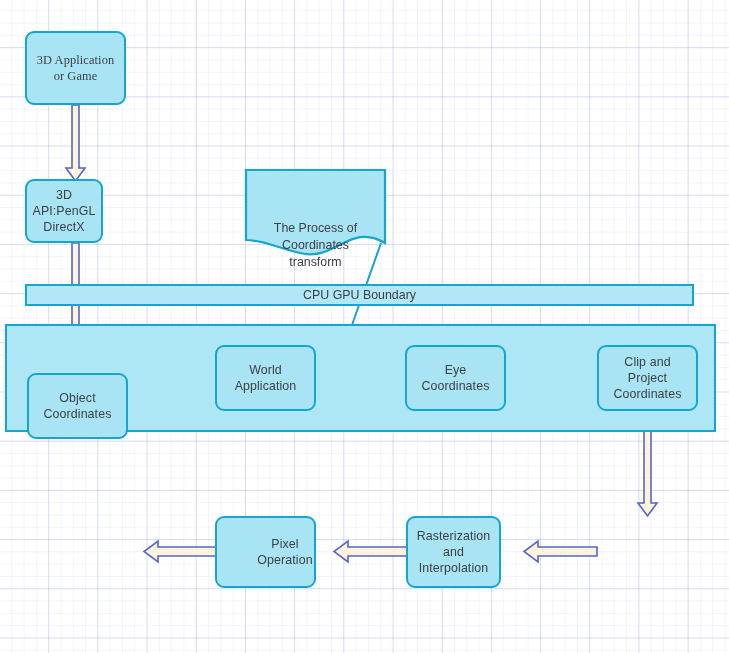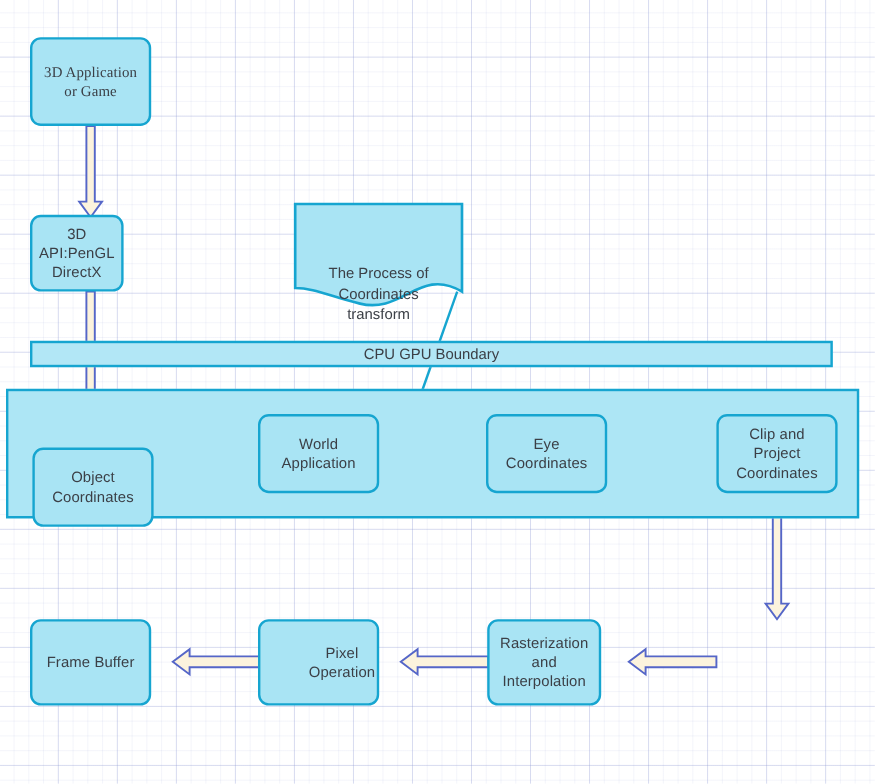--- a/index.html
+++ b/index.html
@@ -154,17 +154,14 @@
     <span>Rasterization
 and
 Interpolation</span>
   </div>
 
   <div class="node" style="left:215px;top:516px;width:101px;height:72px;padding-left:39px;">
     <span>Pixel
 Operation</span>
   </div>
 
-  <div class="node" style="left:25px;top:516px;width:101px;height:72px;">
-    <span>Frame Buffer</span>
-  </div>
 
 </div>
 
 </body></html>

